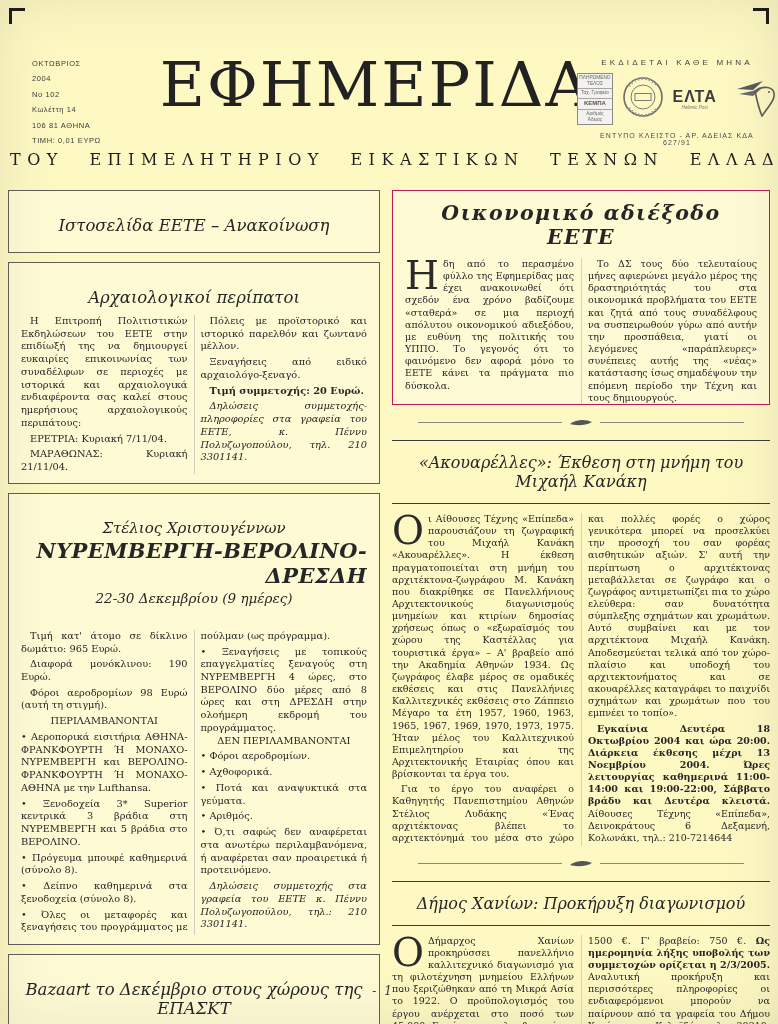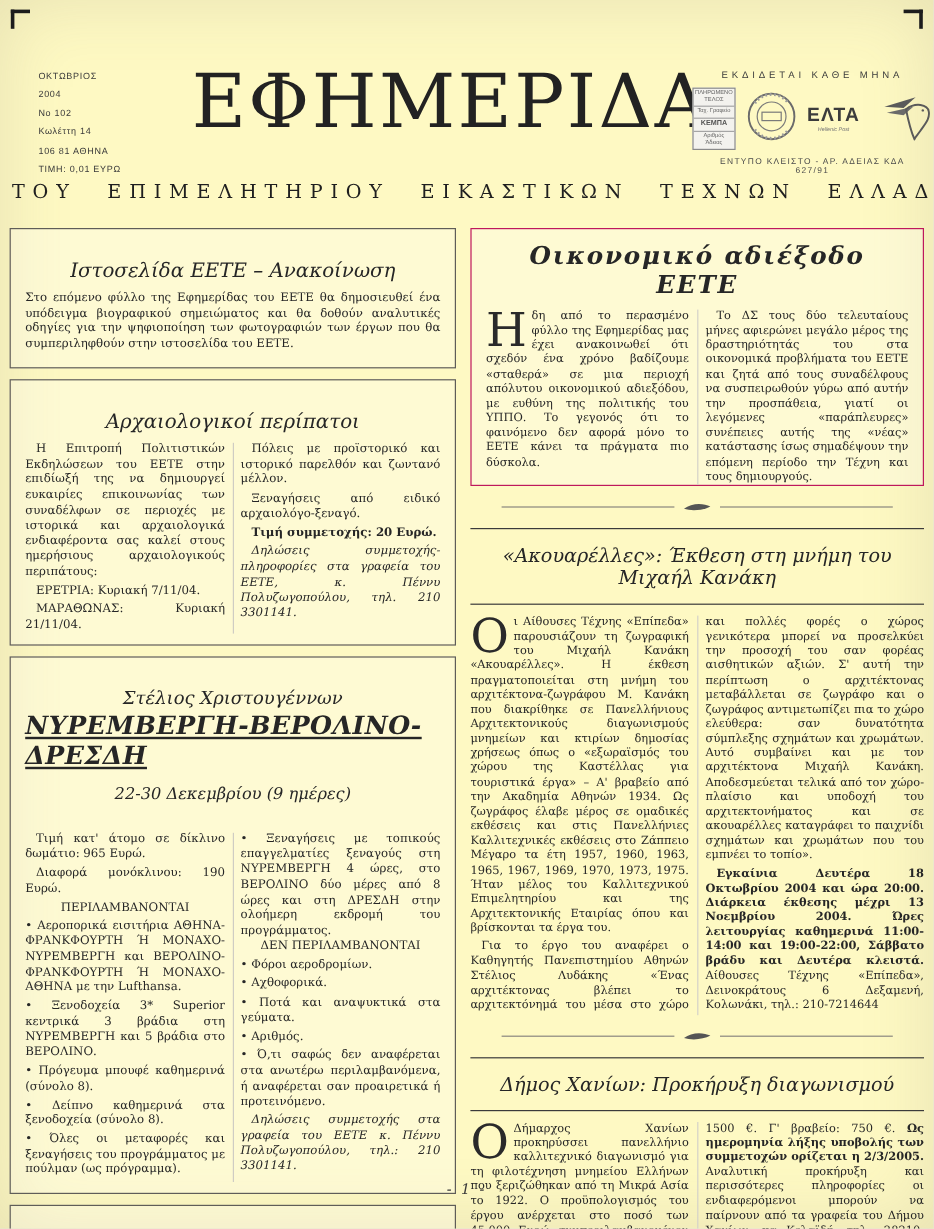--- a/index.html
+++ b/index.html
@@ -61,21 +61,21 @@
   .two-col{column-count:2;column-gap:13px;column-rule:1px solid #cfccc3;}
   .box-body p{margin:0 0 3px;}
   .indent{text-indent:9px;}
   .bold{font-weight:bold;}
   .italic{font-style:italic;}
   .list-heading{text-align:center;margin:4px 0 3px;text-indent:0;}
   ul.plain{margin:0;padding:0;list-style:none;}
   ul.plain li{margin:0 0 3px;text-align:justify;}
 
   .trip-kicker{text-align:center;font-style:italic;font-size:15px;margin:3px 0 1px;}
-  .trip-title{text-align:left;font-style:italic;font-weight:bold;font-size:21px;margin:0 0 12px;letter-spacing:.4px;text-decoration:underline;}
+  .trip-title{text-align:right;font-style:italic;font-weight:bold;font-size:21px;margin:0 0 2px;letter-spacing:.4px;}
   .trip-dates{text-align:center;font-style:italic;font-size:13.5px;margin:0 0 24px;}
 
   
   .art-box{border:1px solid #be185d;padding:7px 12px 0;background:rgba(255,255,255,.28);}
   .art1-title{text-align:center;font-style:italic;font-weight:bold;font-size:20.5px;letter-spacing:1.5px;margin:3px 0 9px;}
   .art-body{font-size:9.5px;line-height:1.28;text-align:justify;column-count:2;column-gap:14px;column-rule:1px solid #d4d1c9;}
   .art-body p{margin:0 0 3px;}
   .dropcap{float:left;font-size:39px;line-height:.8;padding:2px 4px 0 0;color:#2a2a2a;}
   .rule-title{
     text-align:center;font-style:italic;font-size:16px;font-weight:500;
@@ -146,23 +146,20 @@
   </header>
 
   <div class="subtitle">ΤΟΥ ΕΠΙΜΕΛΗΤΗΡΙΟΥ ΕΙΚΑΣΤΙΚΩΝ ΤΕΧΝΩΝ ΕΛΛΑΔΟΣ</div>
 
   <main class="content">
 
     <section class="col-left">
 
       <article class="box">
         <h2 class="box-title">Ιστοσελίδα ΕΕΤΕ – Ανακοίνωση</h2>
-        <div class="box-body">
-          <p>Στο επόμενο φύλλο της Εφημερίδας του ΕΕΤΕ θα δημοσιευθεί ένα υπόδειγμα βιογραφικού σημειώματος και θα δοθούν αναλυτικές οδηγίες για την ψηφιοποίηση των φωτογραφιών των έργων που θα συμπεριληφθούν στην ιστοσελίδα του ΕΕΤΕ.</p>
-        </div>
       </article>
 
       <article class="box">
         <h2 class="box-title">Αρχαιολογικοί περίπατοι</h2>
         <div class="box-body two-col">
           <p class="indent">Η Επιτροπή Πολιτιστικών Εκδηλώσεων του ΕΕΤΕ στην επιδίωξή της να δημιουργεί ευκαιρίες επικοινωνίας των συναδέλφων σε περιοχές με ιστορικά και αρχαιολογικά ενδιαφέροντα σας καλεί στους ημερήσιους αρχαιολογικούς περιπάτους:</p>
           <p class="indent">ΕΡΕΤΡΙΑ: Κυριακή 7/11/04.</p>
           <p class="indent">ΜΑΡΑΘΩΝΑΣ: Κυριακή 21/11/04.</p>
           <p class="indent">Πόλεις με προϊστορικό και ιστορικό παρελθόν και ζωντανό μέλλον.</p>
           <p class="indent">Ξεναγήσεις από ειδικό αρχαιολόγο-ξεναγό.</p>
@@ -171,20 +168,21 @@
         </div>
       </article>
 
       <article class="box">
         <div class="trip-kicker">Στέλιος Χριστουγέννων</div>
         <h2 class="trip-title">ΝΥΡΕΜΒΕΡΓΗ-ΒΕΡΟΛΙΝΟ-ΔΡΕΣΔΗ</h2>
         <div class="trip-dates">22-30 Δεκεμβρίου (9 ημέρες)</div>
         <div class="box-body two-col">
           <p class="indent">Τιμή κατ' άτομο σε δίκλινο δωμάτιο: 965 Ευρώ.</p>
           <p class="indent">Διαφορά μονόκλινου: 190 Ευρώ.</p>
+          <p class="indent">Φόροι αεροδρομίων 98 Ευρώ (αυτή τη στιγμή).</p>
           <p class="list-heading">ΠΕΡΙΛΑΜΒΑΝΟΝΤΑΙ</p>
           <ul class="plain">
             <li>• Αεροπορικά εισιτήρια ΑΘΗΝΑ-ΦΡΑΝΚΦΟΥΡΤΗ Ή ΜΟΝΑΧΟ-ΝΥΡΕΜΒΕΡΓΗ και ΒΕΡΟΛΙΝΟ-ΦΡΑΝΚΦΟΥΡΤΗ Ή ΜΟΝΑΧΟ-ΑΘΗΝΑ με την Lufthansa.</li>
             <li>• Ξενοδοχεία 3* Superior κεντρικά 3 βράδια στη ΝΥΡΕΜΒΕΡΓΗ και 5 βράδια στο ΒΕΡΟΛΙΝΟ.</li>
             <li>• Πρόγευμα μπουφέ καθημερινά (σύνολο 8).</li>
             <li>• Δείπνο καθημερινά στα ξενοδοχεία (σύνολο 8).</li>
             <li>• Όλες οι μεταφορές και ξεναγήσεις του προγράμματος με πούλμαν (ως πρόγραμμα).</li>
             <li>• Ξεναγήσεις με τοπικούς επαγγελματίες ξεναγούς στη ΝΥΡΕΜΒΕΡΓΗ 4 ώρες, στο ΒΕΡΟΛΙΝΟ δύο μέρες από 8 ώρες και στη ΔΡΕΣΔΗ στην ολοήμερη εκδρομή του προγράμματος.</li>
           </ul>
           <p class="list-heading">ΔΕΝ ΠΕΡΙΛΑΜΒΑΝΟΝΤΑΙ</p>

